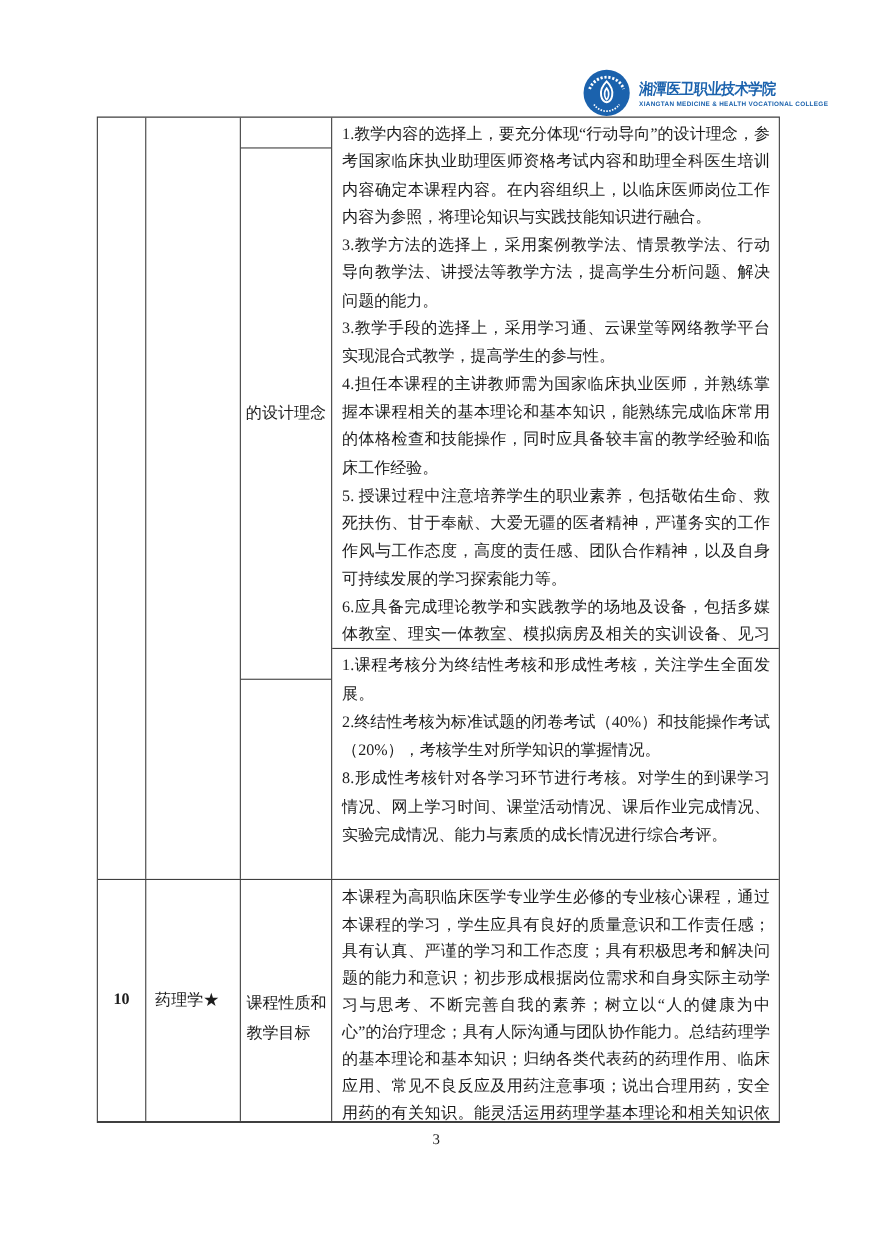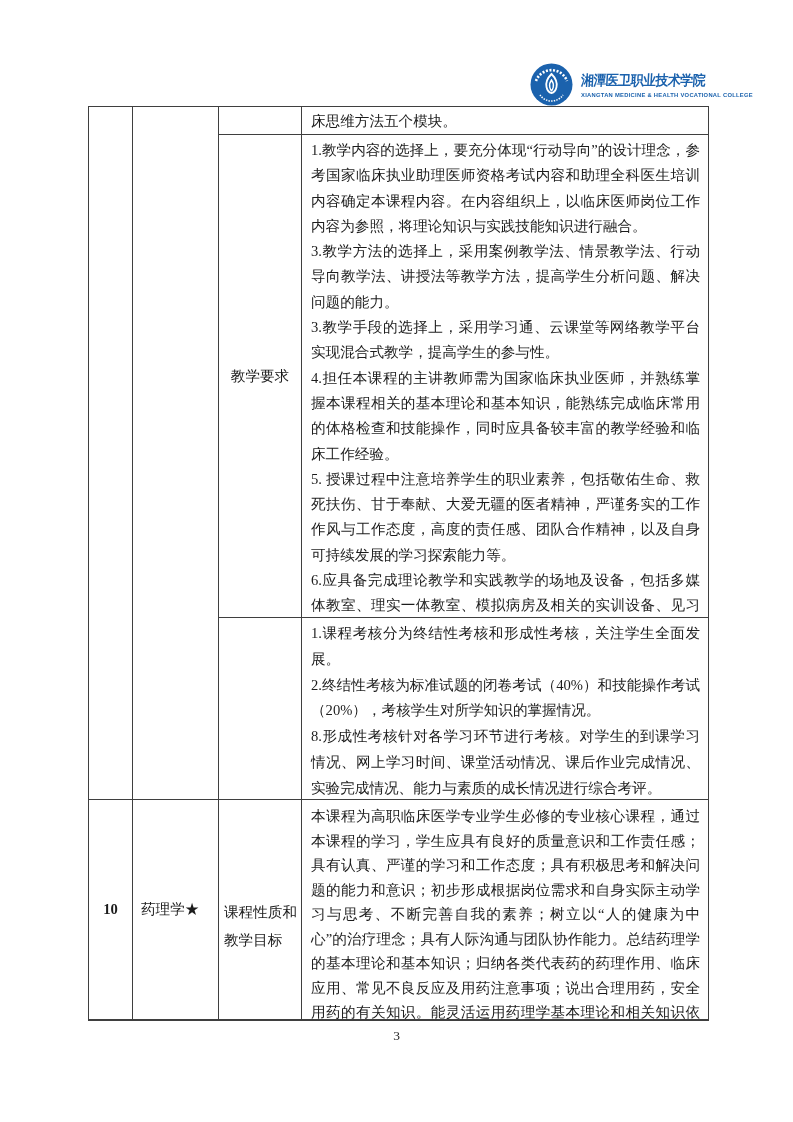--- a/index.html
+++ b/index.html
@@ -78,26 +78,25 @@
 
   <div class="doc-table">
 
     <div class="upper">
       <div class="col1"></div>
       <div class="col2"></div>
 
       <div class="col3 vstack">
         <div class="c-top"></div>
         <div class="c-mid label-cell">
-          <span class="lbl">教学要求</span>
+          <span class="lbl">的设计理念</span>
         </div>
       </div>
 
       <div class="col4 vstack">
-        <div class="c-top carryover">床思维方法五个模块。</div>
 
         <div class="c-mid paras">
           <p>1.教学内容的选择上，要充分体现“行动导向”的设计理念，参考国家临床执业助理医师资格考试内容和助理全科医生培训内容确定本课程内容。在内容组织上，以临床医师岗位工作内容为参照，将理论知识与实践技能知识进行融合。</p>
           <p>3.教学方法的选择上，采用案例教学法、情景教学法、行动导向教学法、讲授法等教学方法，提高学生分析问题、解决问题的能力。</p>
           <p>3.教学手段的选择上，采用学习通、云课堂等网络教学平台实现混合式教学，提高学生的参与性。</p>
           <p>4.担任本课程的主讲教师需为国家临床执业医师，并熟练掌握本课程相关的基本理论和基本知识，能熟练完成临床常用的体格检查和技能操作，同时应具备较丰富的教学经验和临床工作经验。</p>
           <p>5.  授课过程中注意培养学生的职业素养，包括敬佑生命、救死扶伤、甘于奉献、大爱无疆的医者精神，严谨务实的工作作风与工作态度，高度的责任感、团队合作精神，以及自身可持续发展的学习探索能力等。</p>
           <p>6.应具备完成理论教学和实践教学的场地及设备，包括多媒体教室、理实一体教室、模拟病房及相关的实训设备、见习实习基地等。</p>
         </div>
 

